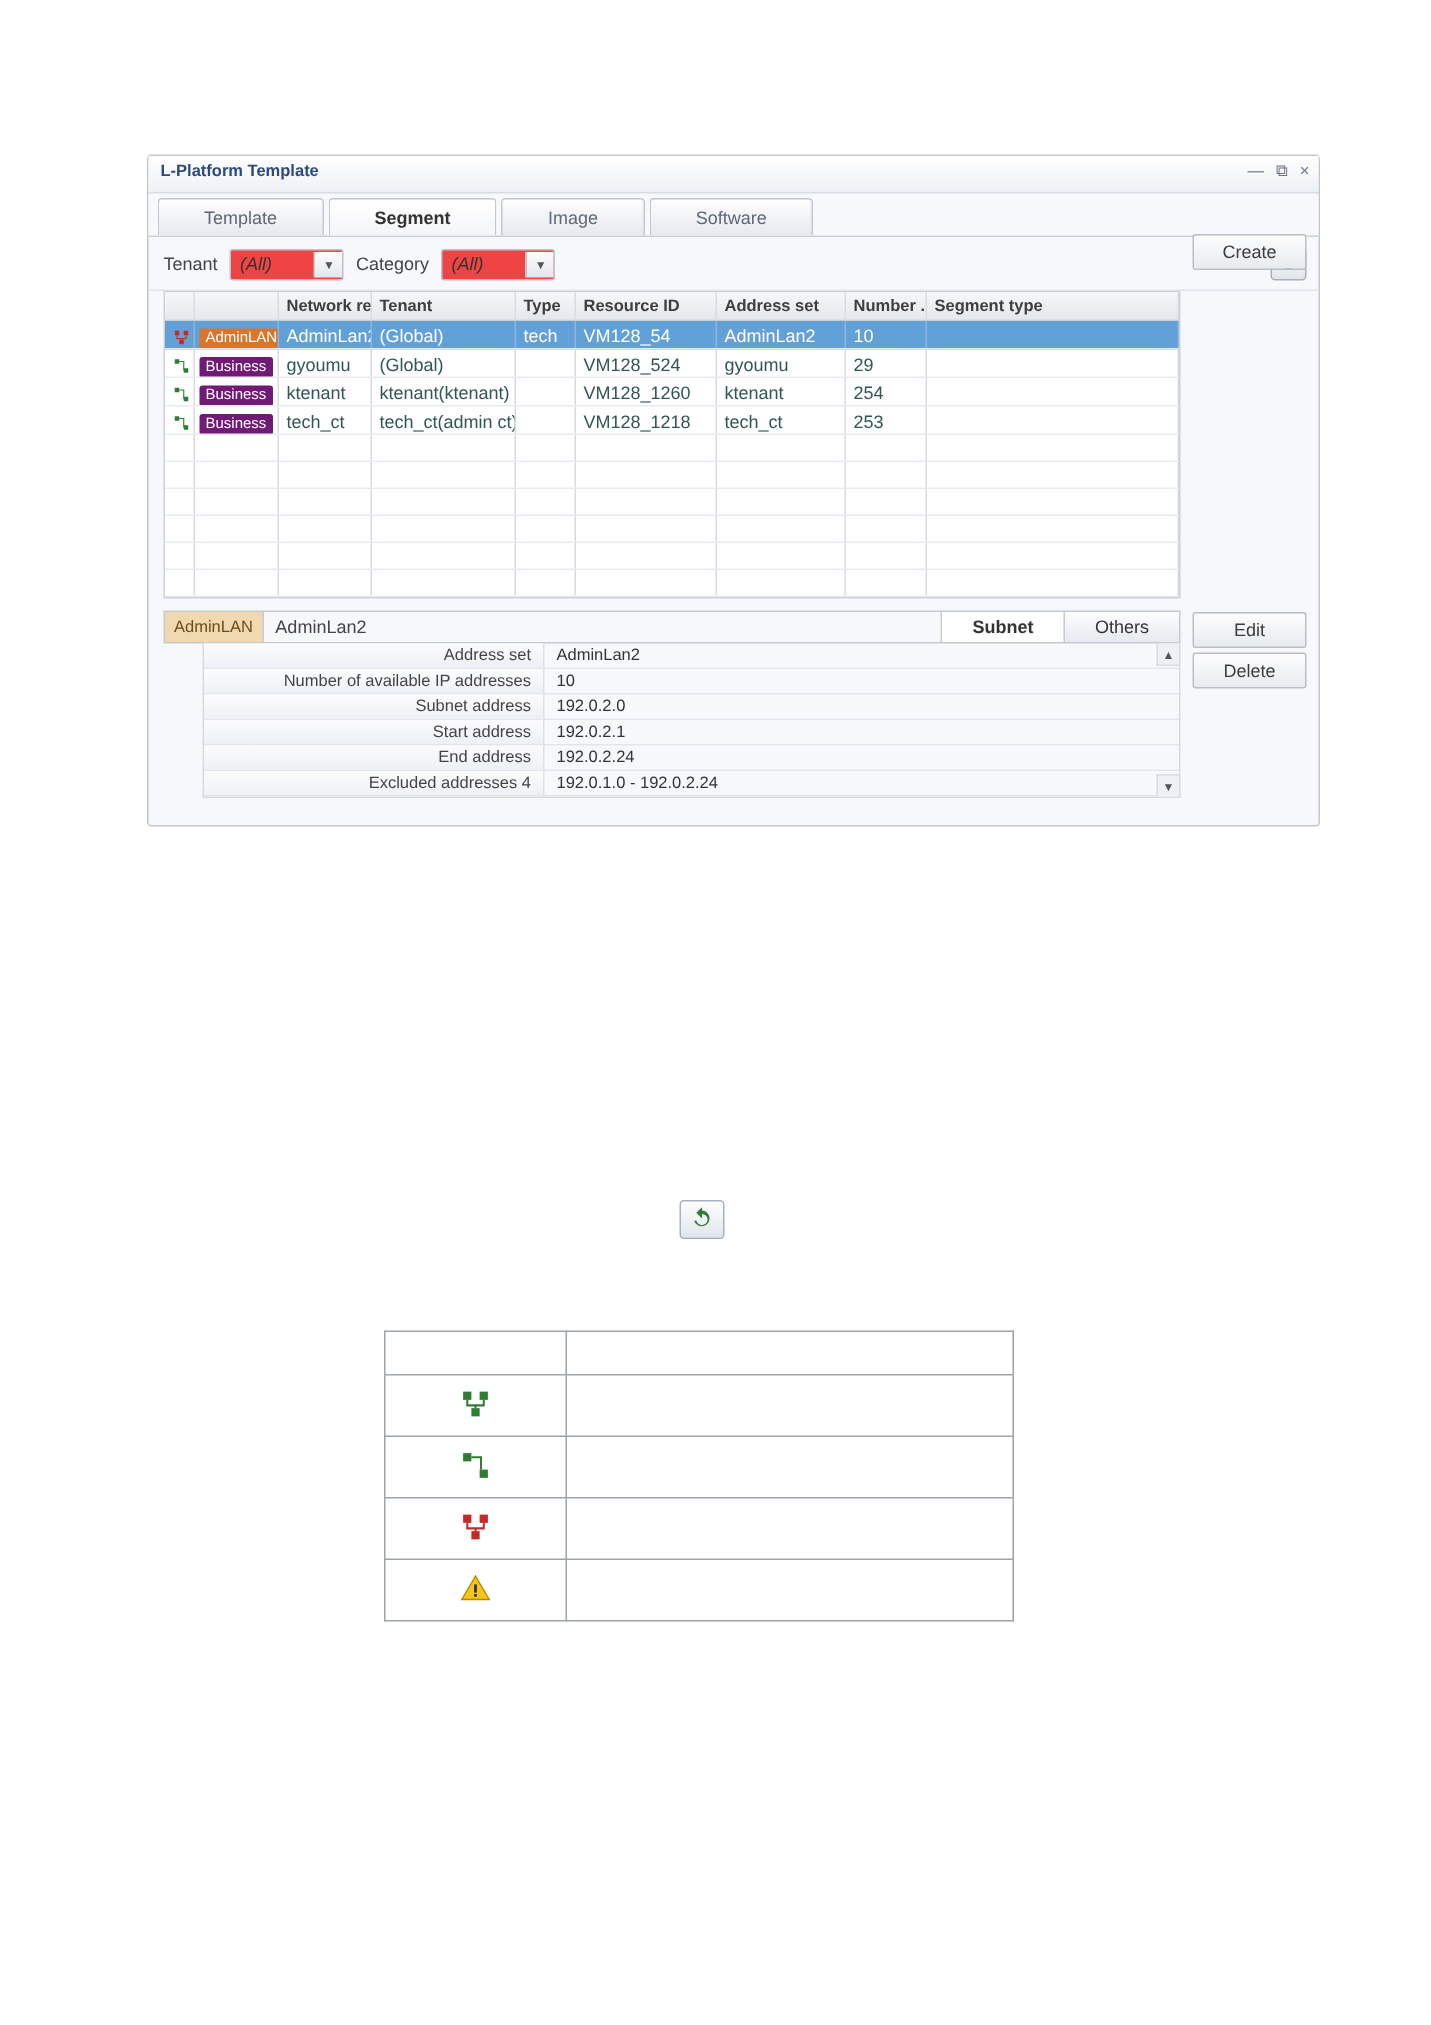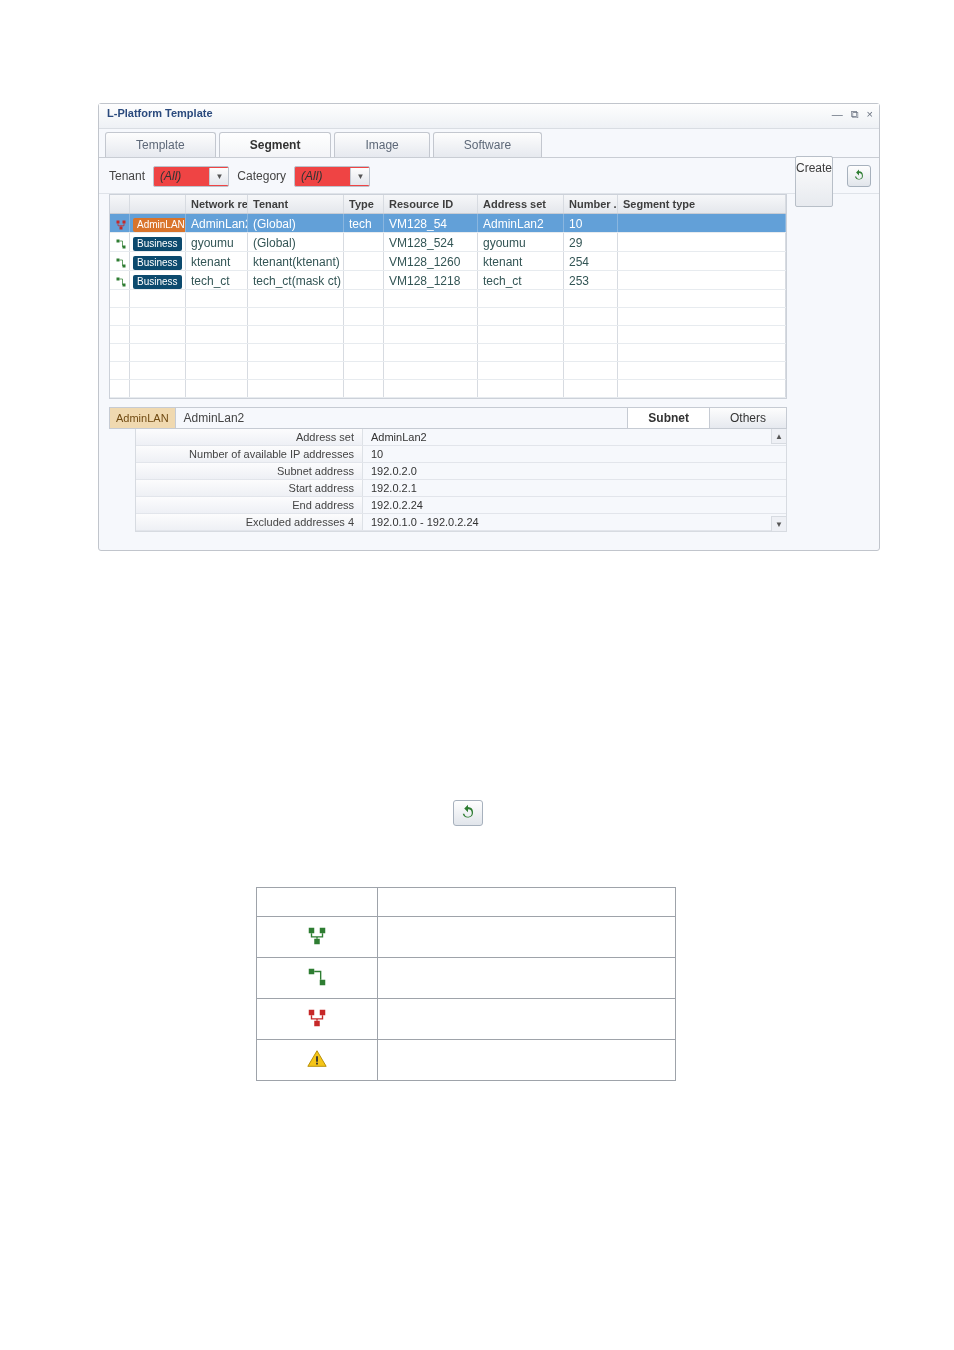--- a/index.html
+++ b/index.html
@@ -17,37 +17,37 @@
 .maintab.active { background:linear-gradient(#ffffff,#f3f4f7); font-weight:bold; color:#333; }
 
 .filterbar { display:flex; align-items:center; gap:8px; padding:7px 8px 6px 10px; border-bottom:1px solid #dfe3e9; }
 .filterbar label { color:#444; }
 .selwrap { display:flex; align-items:center; border:1px solid #bcc3cc; background:#ef4444; border-radius:2px; height:19px; }
 .selwrap .val { padding:0 28px 0 6px; font-style:italic; color:#333; }
 .selwrap .caret { width:18px; height:17px; border-left:1px solid #c4cad2; background:linear-gradient(#fdfdfd,#e3e6ec); display:flex; align-items:center; justify-content:center; font-size:8px; color:#555; }
 .refresh-btn { width:22px; height:20px; border:1px solid #a7b1bd; border-radius:3px; background:linear-gradient(#fefefe,#e1e5eb); display:flex; align-items:center; justify-content:center; cursor:pointer; }
 .refresh-btn svg { width:14px; height:14px; }
 
-.rightcol { position:absolute; right:8px; top:52px; width:76px; display:flex; flex-direction:row; gap:228px; }
+.rightcol { position:absolute; right:8px; top:52px; width:76px; display:flex; flex-direction:column; gap:228px; }
 .btn { border:1px solid #b8bfc8; background:linear-gradient(#fdfdfd,#e7eaef); border-radius:2px; text-align:center; padding:4px 0; cursor:pointer; color:#3c3c3c; font-size:12px; }
 .btngroup2 { display:flex; flex-direction:column; gap:3px; }
 
 .grid { margin:0 92px 0 10px; border:1px solid #ccd1d9; background:#fff; }
 .grid-head,.grid-row { display:flex; }
 .grid-head { background:linear-gradient(#f6f7f9,#e4e7ec); border-bottom:1px solid #c9cdd4; }
 .gh,.gc { border-right:1px solid #d7dbe1; padding:3px 5px; box-sizing:border-box; overflow:hidden; white-space:nowrap; }
 .gh { font-weight:bold; color:#3e3e3e; font-size:11px; }
 .c-ico{width:20px}.c-tag{width:56px;padding:3px 0 0 3px}.c-name{width:62px}.c-tenant{width:96px}.c-type{width:40px}.c-res{width:94px}.c-as{width:86px}.c-num{width:54px}.c-seg{flex:1}
 .grid-row { border-bottom:1px solid #e7ebef; height:18px; color:#355; }
 .grid-row.sel { background:#62a0d8; color:#fff; }
 .grid-row.sel .gc { border-right-color:#8ab6df; }
 .grid-rows-empty .grid-row { height:17px; }
 .tag { display:inline-block; padding:1px 4px; border-radius:2px; font-size:10px; line-height:12px; color:#fff; }
 .tag.admin { background:#d9742b; }
-.tag.biz { background:#0c4a6e; }
+.tag.biz { background:#701a75; }
 .row-icon svg { width:12px; height:12px; vertical-align:middle; }
 
 .detailbar { margin:8px 92px 0 10px; display:flex; align-items:stretch; border:1px solid #c6cbd3; }
 .detailbar .dtag { background:#f0d9b0; padding:3px 6px; border-right:1px solid #c6cbd3; color:#704a12; font-size:11px; display:flex; align-items:center; }
 .detailbar .dtitle { flex:1; padding:3px 8px; color:#444; display:flex; align-items:center; }
 .subtabs { display:flex; }
 .subtab { border-left:1px solid #c6cbd3; padding:3px 20px; background:linear-gradient(#fdfdfd,#e6e9ef); font-size:12px; color:#333; cursor:pointer; display:flex; align-items:center; }
 .subtab.active { font-weight:bold; background:#fff; }
 
 .kv { margin:0 92px 0 36px; border:1px solid #d7dbe1; border-top:none; position:relative; }
@@ -178,21 +178,21 @@
       <div class="gc c-seg"></div>
     </div>
     <div class="grid-row">
       <div class="gc c-ico row-icon"><svg viewBox="0 0 16 16">
               <rect x="2" y="2" width="4" height="4" fill="#2e7d32"></rect>
               <rect x="10" y="10" width="4" height="4" fill="#2e7d32"></rect>
               <path d="M6 4h4v8" stroke="#2e7d32" fill="none"></path>
             </svg></div>
       <div class="gc c-tag"><span class="tag biz">Business</span></div>
       <div class="gc c-name">tech_ct</div>
-      <div class="gc c-tenant">tech_ct(mask ct)</div>
+      <div class="gc c-tenant">tech_ct(admin ct)</div>
       <div class="gc c-type"></div>
       <div class="gc c-res">VM128_1218</div>
       <div class="gc c-as">tech_ct</div>
       <div class="gc c-num">253</div>
       <div class="gc c-seg"></div>
     </div>
     <div class="grid-rows-empty">
       <div class="grid-row">
             <div class="gc c-ico"></div>
             <div class="gc c-tag"></div>

